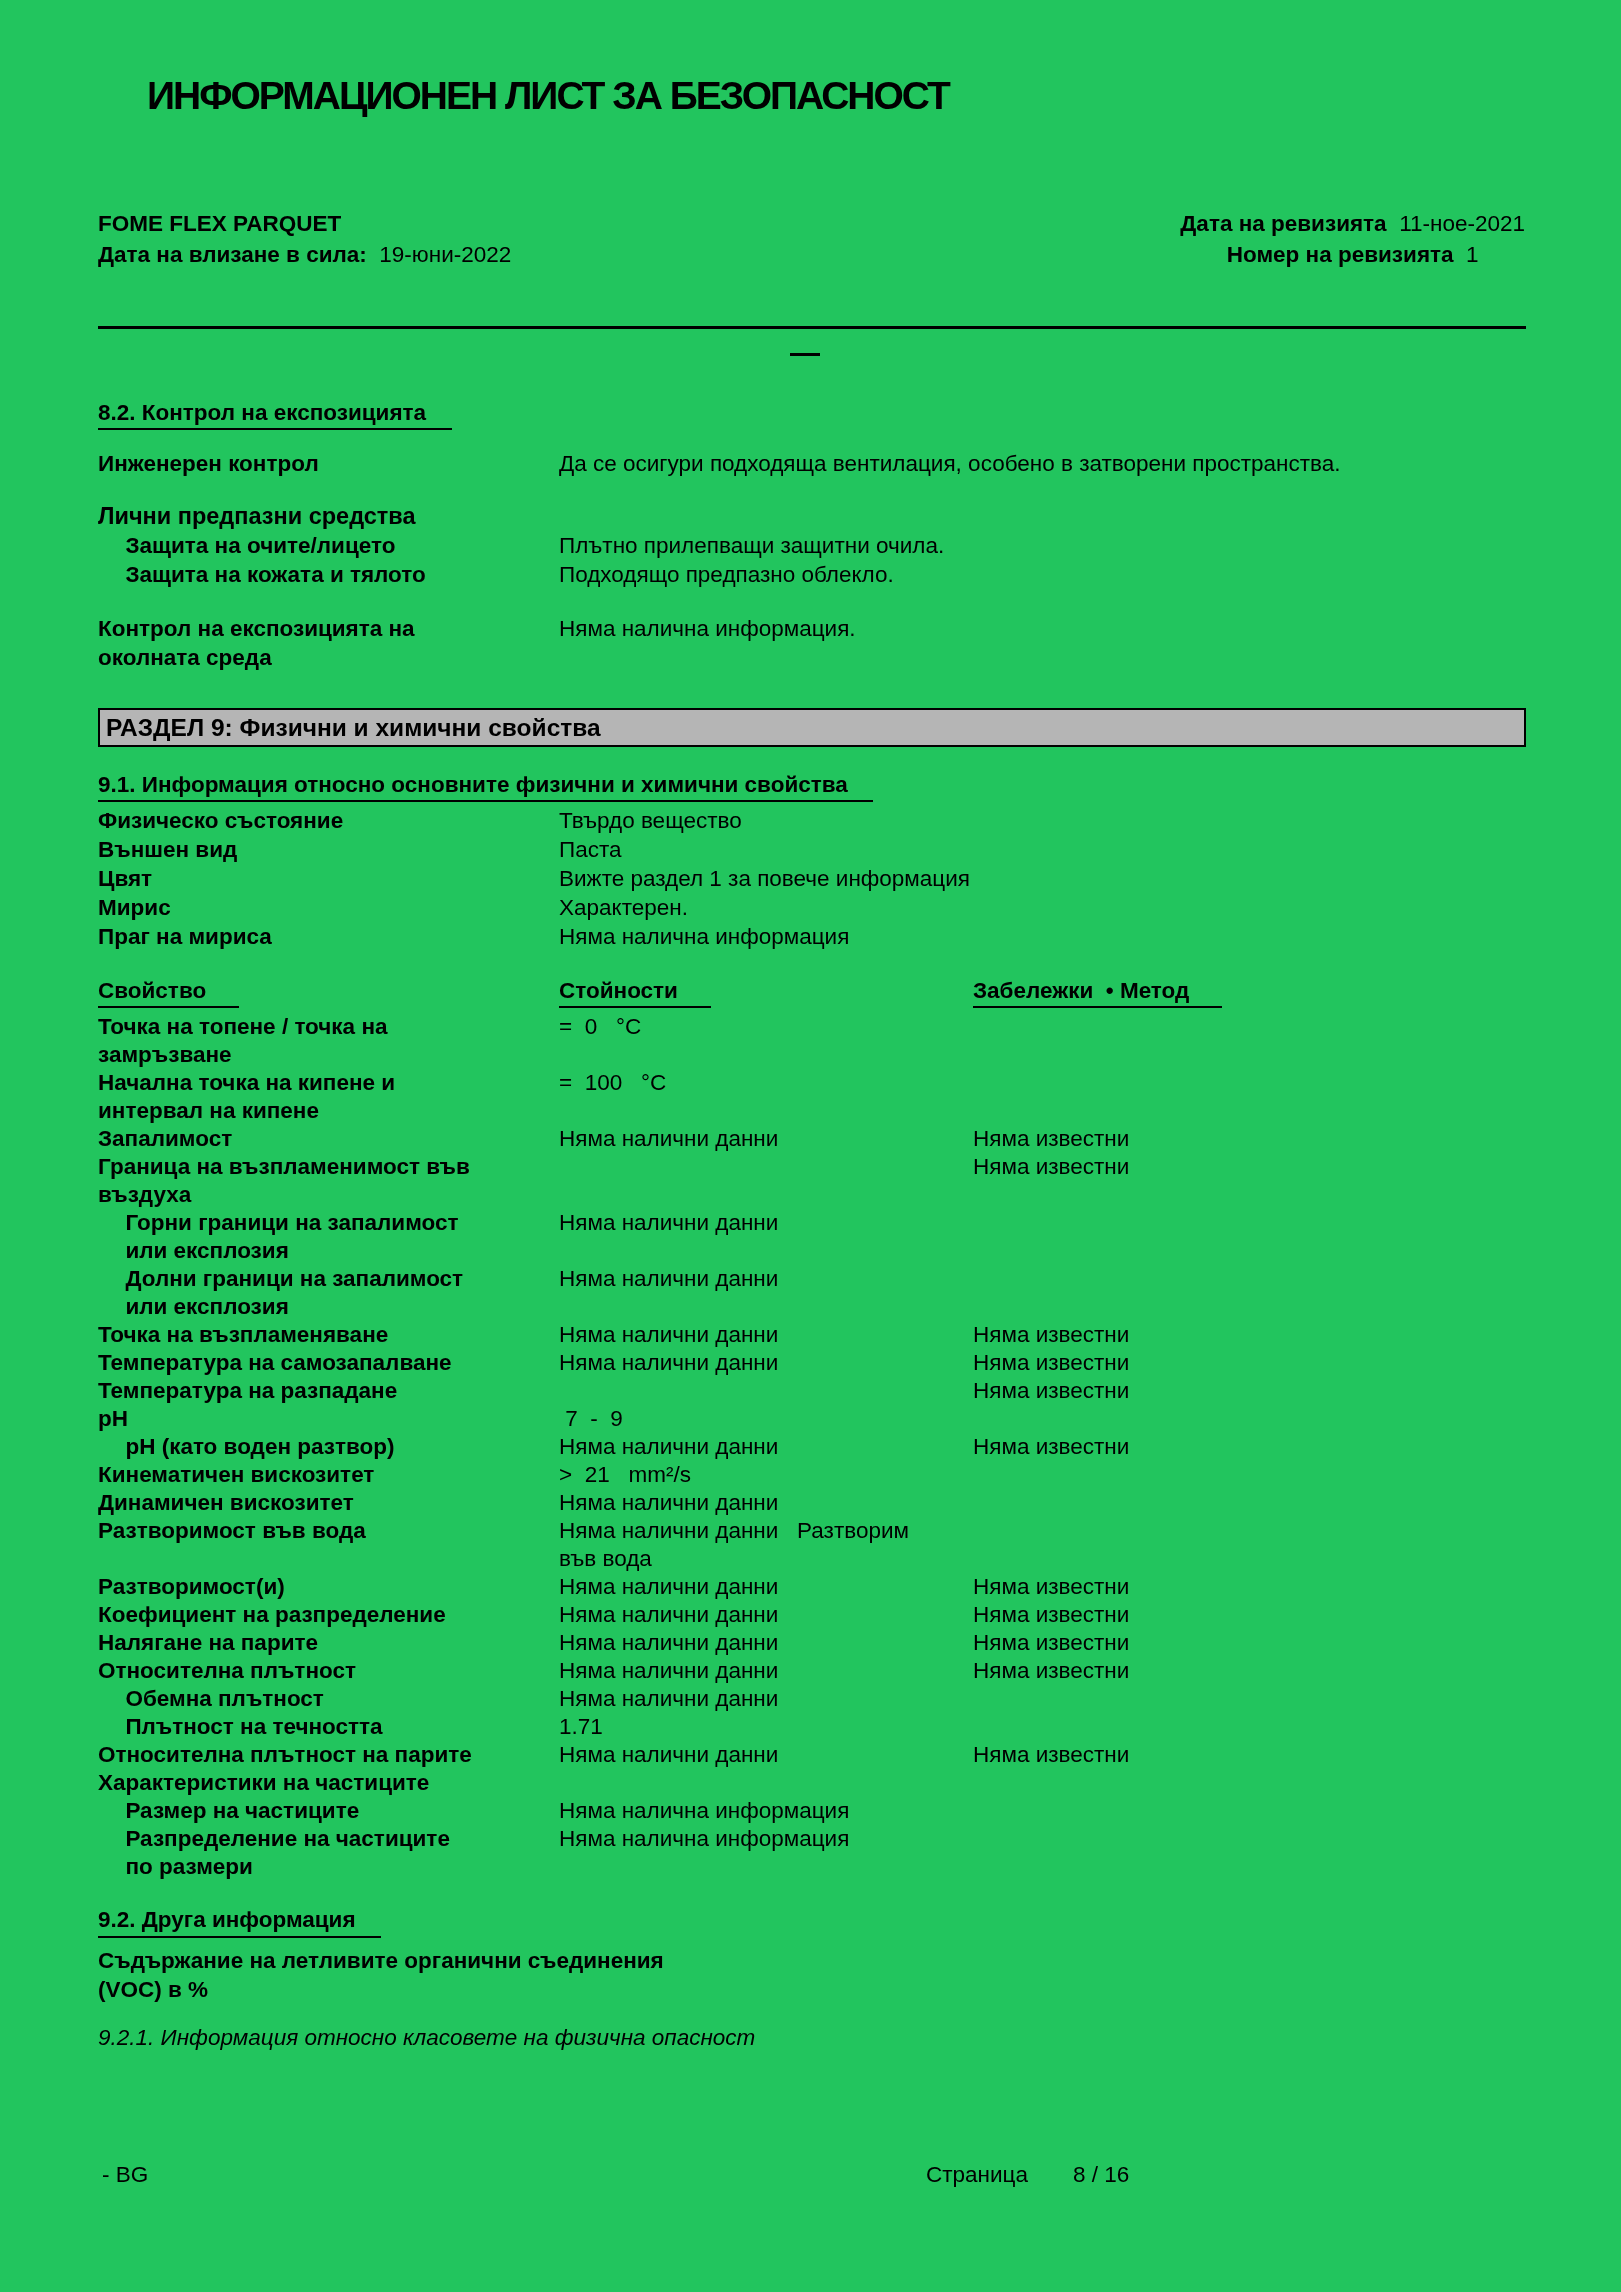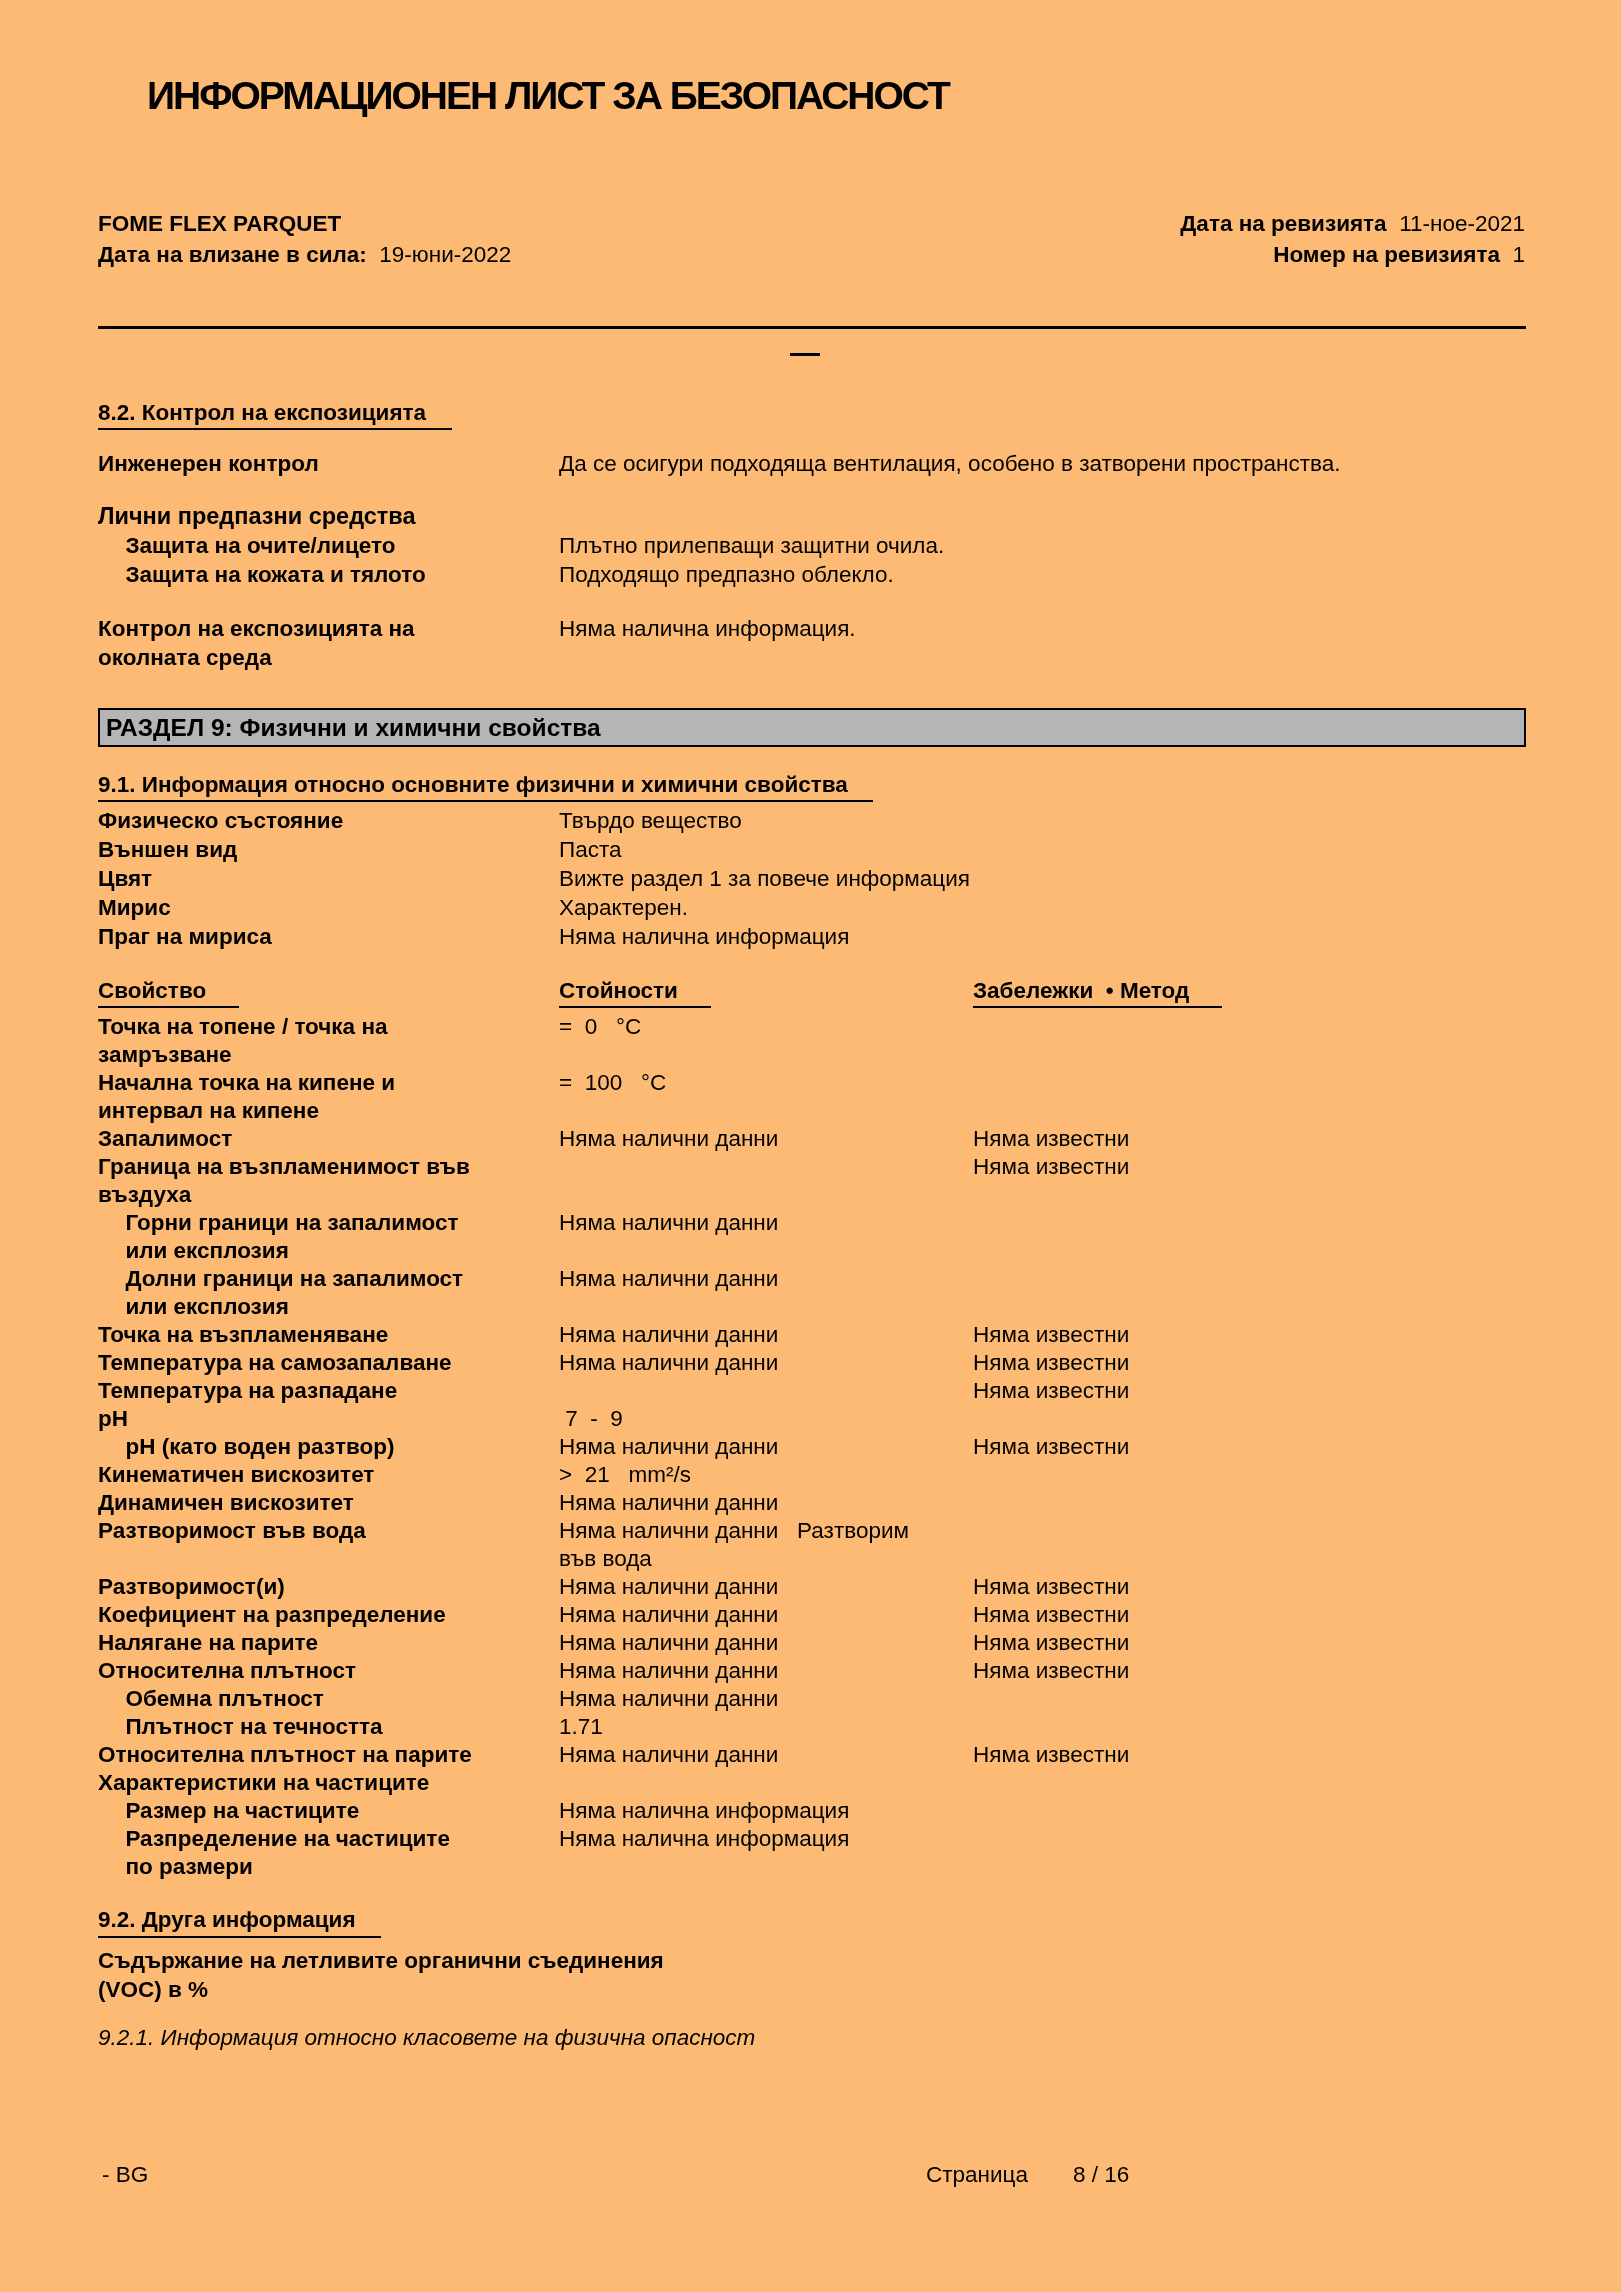--- a/index.html
+++ b/index.html
@@ -1,22 +1,22 @@
 <!DOCTYPE html>
 <html><head>
 <meta charset="utf-8">
 <style>
   html,body{margin:0;padding:0;background:#888;}
-  .page{position:relative;width:1621px;height:2293px;background:#fdba74;margin:0 auto;
+  .page{position:relative;width:1621px;height:2293px;background:#22c55e;margin:0 auto;
         font-family:"Liberation Sans",sans-serif;font-size:22.5px;color:#000;overflow:hidden;}
   .abs{position:absolute;}
   .b{font-weight:bold;}
   #doc-title{left:147px;top:74px;font-size:39px;font-weight:bold;letter-spacing:-2px;}
   #hdr-left{left:98px;top:208px;line-height:31px;}
-  #hdr-right{right:96px;top:208px;text-align:right;line-height:31px;}
+  #hdr-right{right:96px;top:208px;text-align:center;line-height:31px;}
   .hval{font-weight:normal;}
   #top-rule{left:98px;top:326px;width:1428px;height:2.9px;background:#000;}
   #mid-dash{left:790px;top:353px;width:30px;height:2.9px;background:#000;}
   .uhead{font-weight:bold;display:inline-block;border-bottom:2px solid #000;padding-right:25.5px;padding-bottom:2px;}
   #s82-heading{left:98px;top:400px;}
   #s82-rows{left:98px;top:449px;width:1428px;line-height:29px;}
   #s82-rows .trow:nth-child(2){margin-top:23.5px;align-items:flex-end;}
   #s82-rows .trow:nth-child(5){margin-top:25.5px;}
   .trow{display:flex;align-items:flex-start;}
   .trow .c1{width:461px;flex:none;font-weight:bold;box-sizing:border-box;white-space:pre-wrap;}

